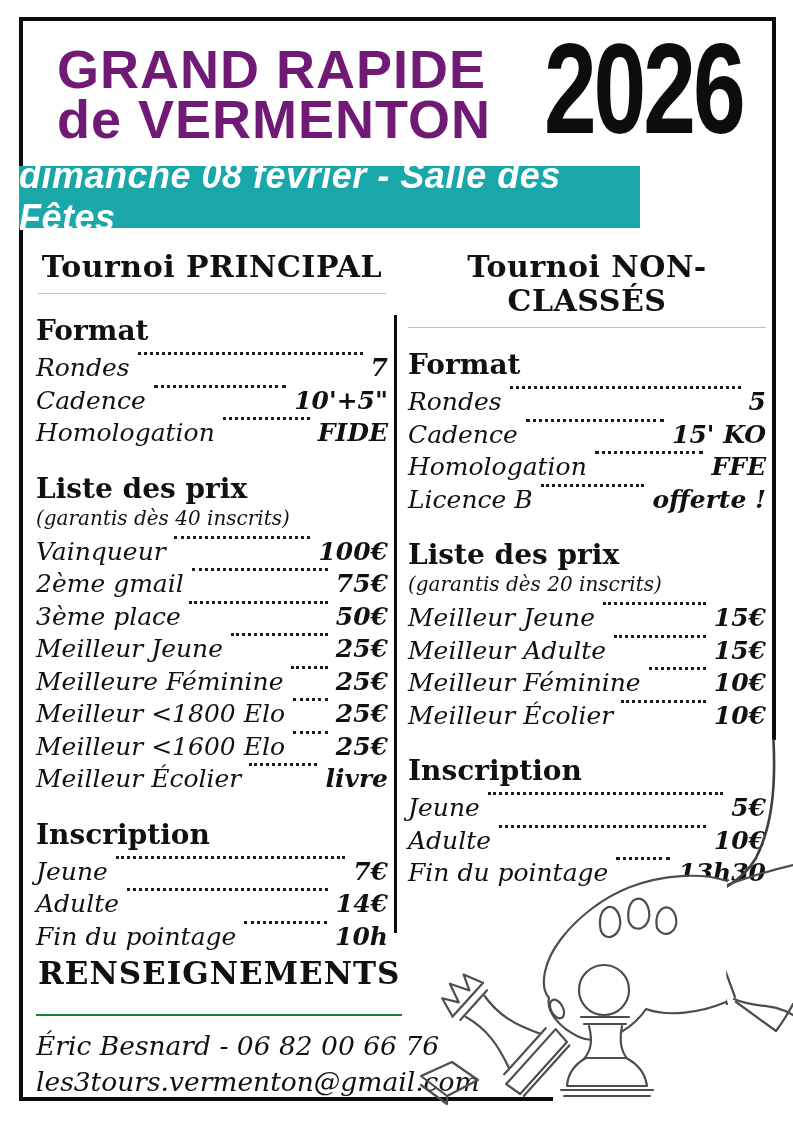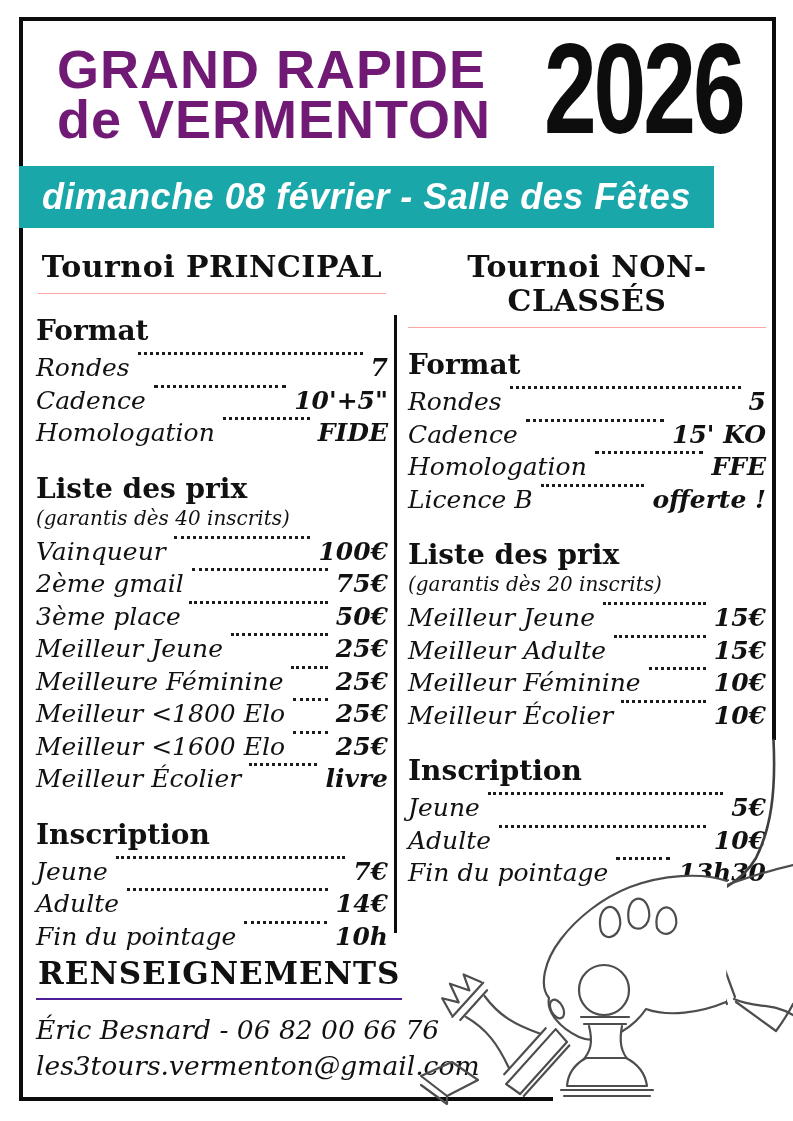--- a/index.html
+++ b/index.html
@@ -24,21 +24,21 @@
   }
   .title-year{
     position:absolute;right:50px;top:30px;
     font-family:"Liberation Sans","DejaVu Sans",sans-serif;
     font-weight:800;font-size:128px;line-height:118px;color:#0d0d0d;
     transform:scaleX(.74);transform-origin:100% 50%;letter-spacing:-4px;
   }
 
   
   .banner{
-    position:absolute;left:19px;top:166px;width:695px;height:62px;
+    position:absolute;left:19px;top:166px;width:621px;height:62px;
     display:flex;align-items:center;justify-content:center;
   }
   .banner-text{
     font-family:"Liberation Sans","DejaVu Sans",sans-serif;
     font-weight:700;font-style:italic;font-size:36px;color:#ffffff;letter-spacing:.5px;
   }
 
   
   .col{position:absolute;top:250px;}
   .col.left {left:36px;width:352px;}
@@ -56,21 +56,21 @@
   .rows{margin:0;}
   .row{display:flex;align-items:flex-start;font-size:25px;line-height:32.5px;}
   .row-label{font-style:italic;white-space:nowrap;}
   .dots{flex:1;border-bottom:3.5px dotted #1c1c1c;margin:0 8px 8px;min-width:18px;}
   .row-value{font-style:italic;font-weight:700;white-space:nowrap;}
 
   
   .footer{position:absolute;left:36px;top:956px;width:352px;text-align:center;}
   .footer-header span{
     display:inline-block;font-weight:700;font-size:31px;letter-spacing:1px;
-    padding:0 2px 8px;border-bottom:2px solid #4c1d95;line-height:34px;
+    padding:0 2px 24px;border-bottom:2px solid #15803d;line-height:34px;
   }
   .footer-line{font-style:italic;font-size:26.5px;line-height:36px;text-align:left;white-space:nowrap;}
   .footer-line.first{margin-top:12px;}
 
   
   .illustration{position:absolute;left:418px;top:718px;width:375px;height:403px;}
 </style>
 </head>
 <body>
 

